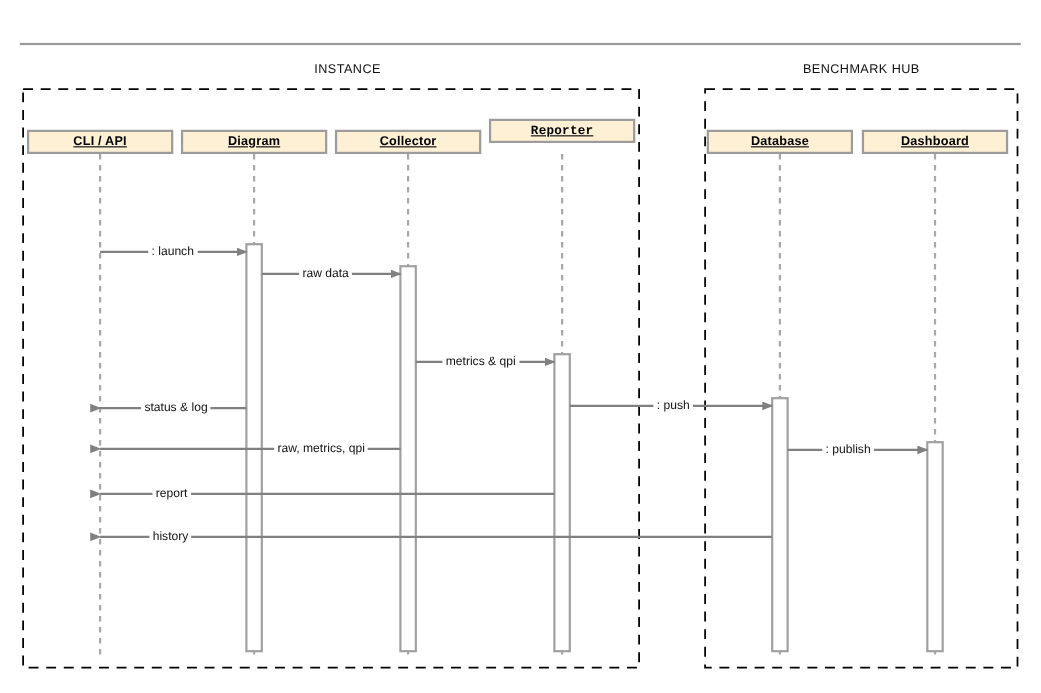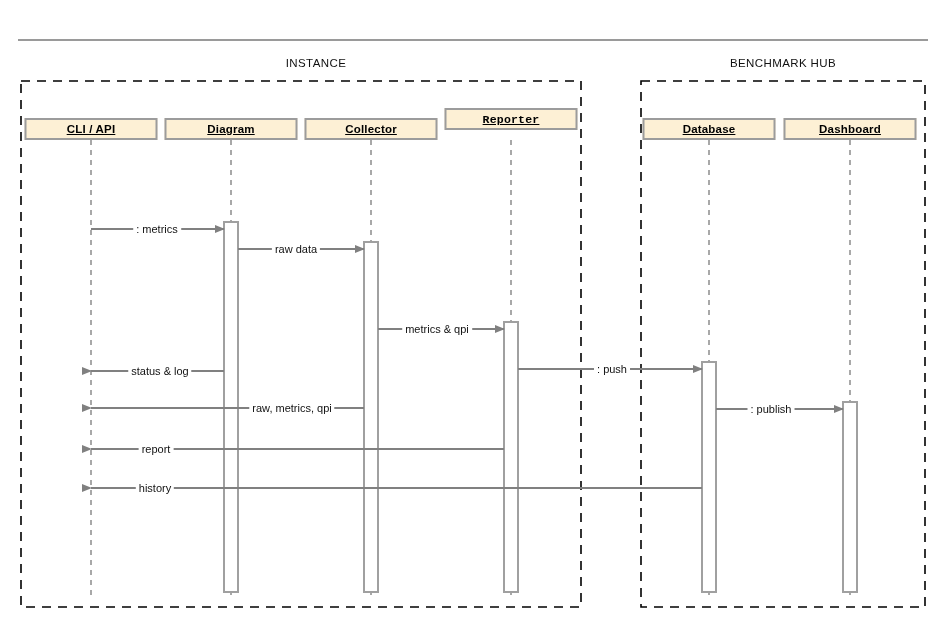--- a/index.html
+++ b/index.html
@@ -149,21 +149,21 @@
         <span>Reporter</span>
       </div>
       <div class="lifeline-box" style="left: 709px; top: 118px;">
         <span>Database</span>
       </div>
       <div class="lifeline-box" style="left: 850px; top: 118px;">
         <span>Dashboard</span>
       </div>
     </div>
   <div id="message-labels">
-      <div class="msg-label" style="left: 157px; top: 229px;">: metrics</div>
+      <div class="msg-label" style="left: 157px; top: 229px;">: launch</div>
       <div class="msg-label" style="left: 296px; top: 249px;">raw data</div>
       <div class="msg-label" style="left: 437px; top: 329px;">metrics &amp; qpi</div>
       <div class="msg-label" style="left: 612px; top: 369px;">: push</div>
       <div class="msg-label" style="left: 160px; top: 371px;">status &amp; log</div>
       <div class="msg-label" style="left: 771px; top: 409px;">: publish</div>
       <div class="msg-label" style="left: 292px; top: 408px;">raw, metrics, qpi</div>
       <div class="msg-label" style="left: 156px; top: 449px; text-align: center;">report</div>
       <div class="msg-label" style="left: 155px; top: 488px;">history</div>
     </div>
 

